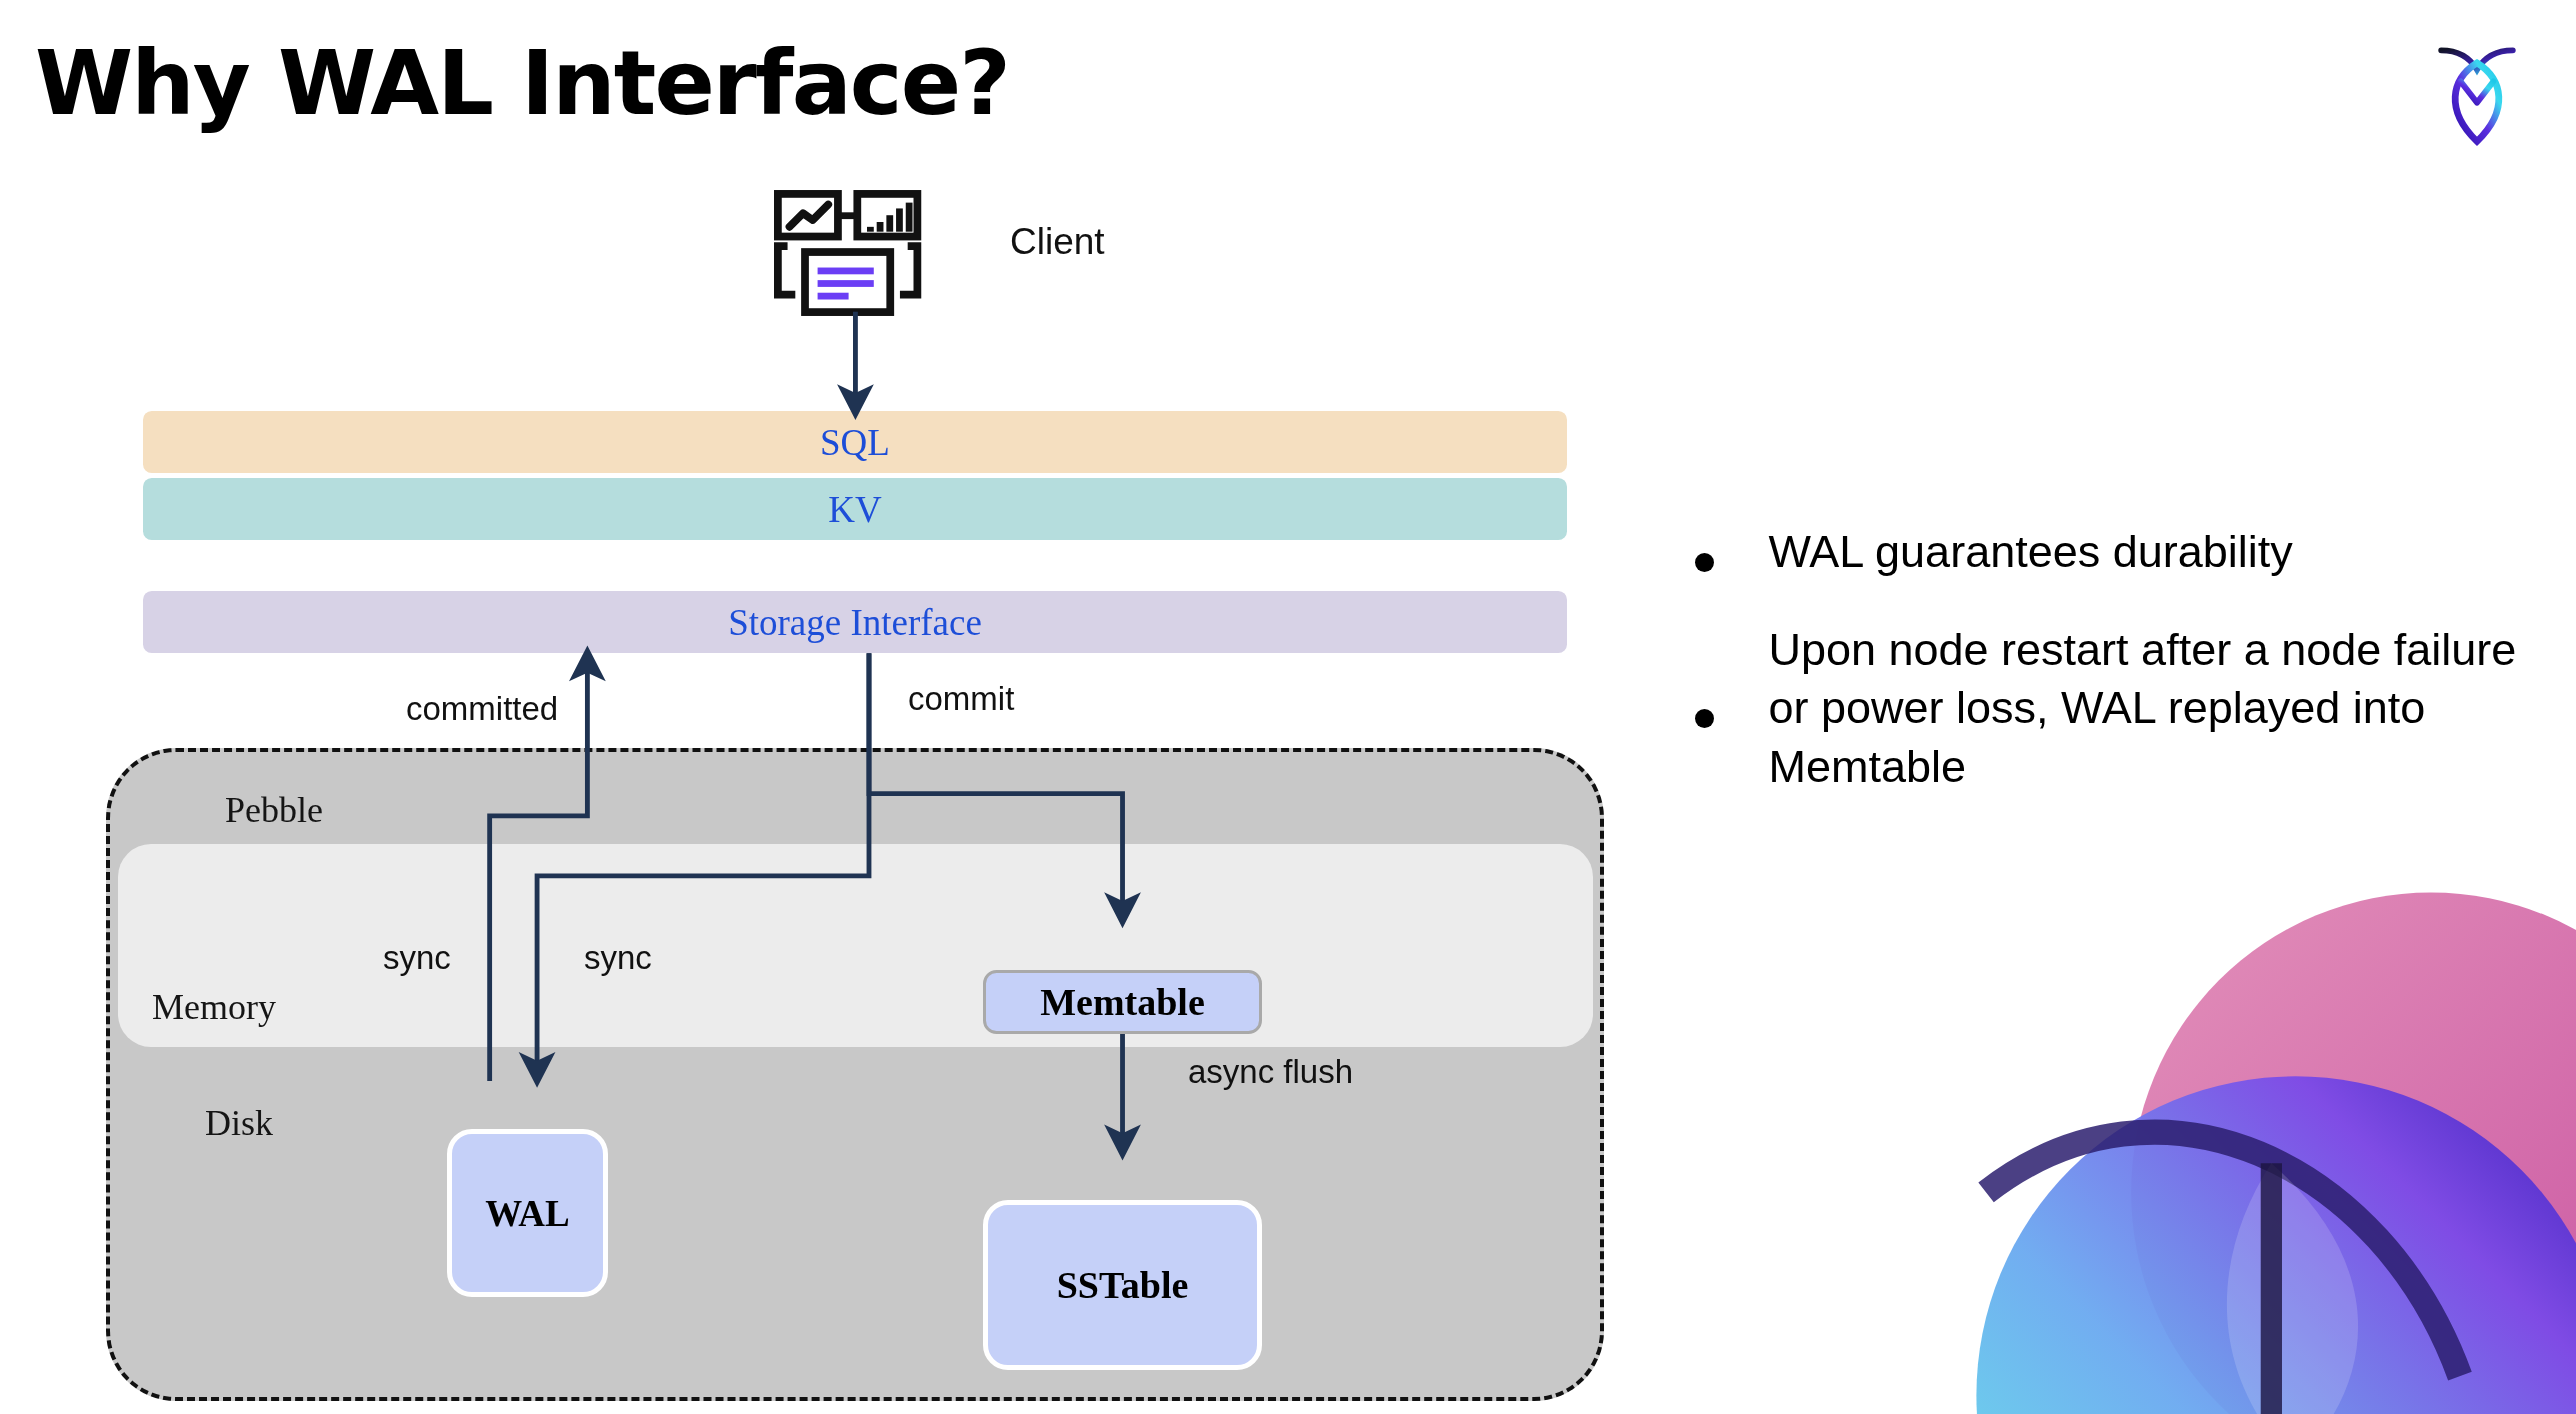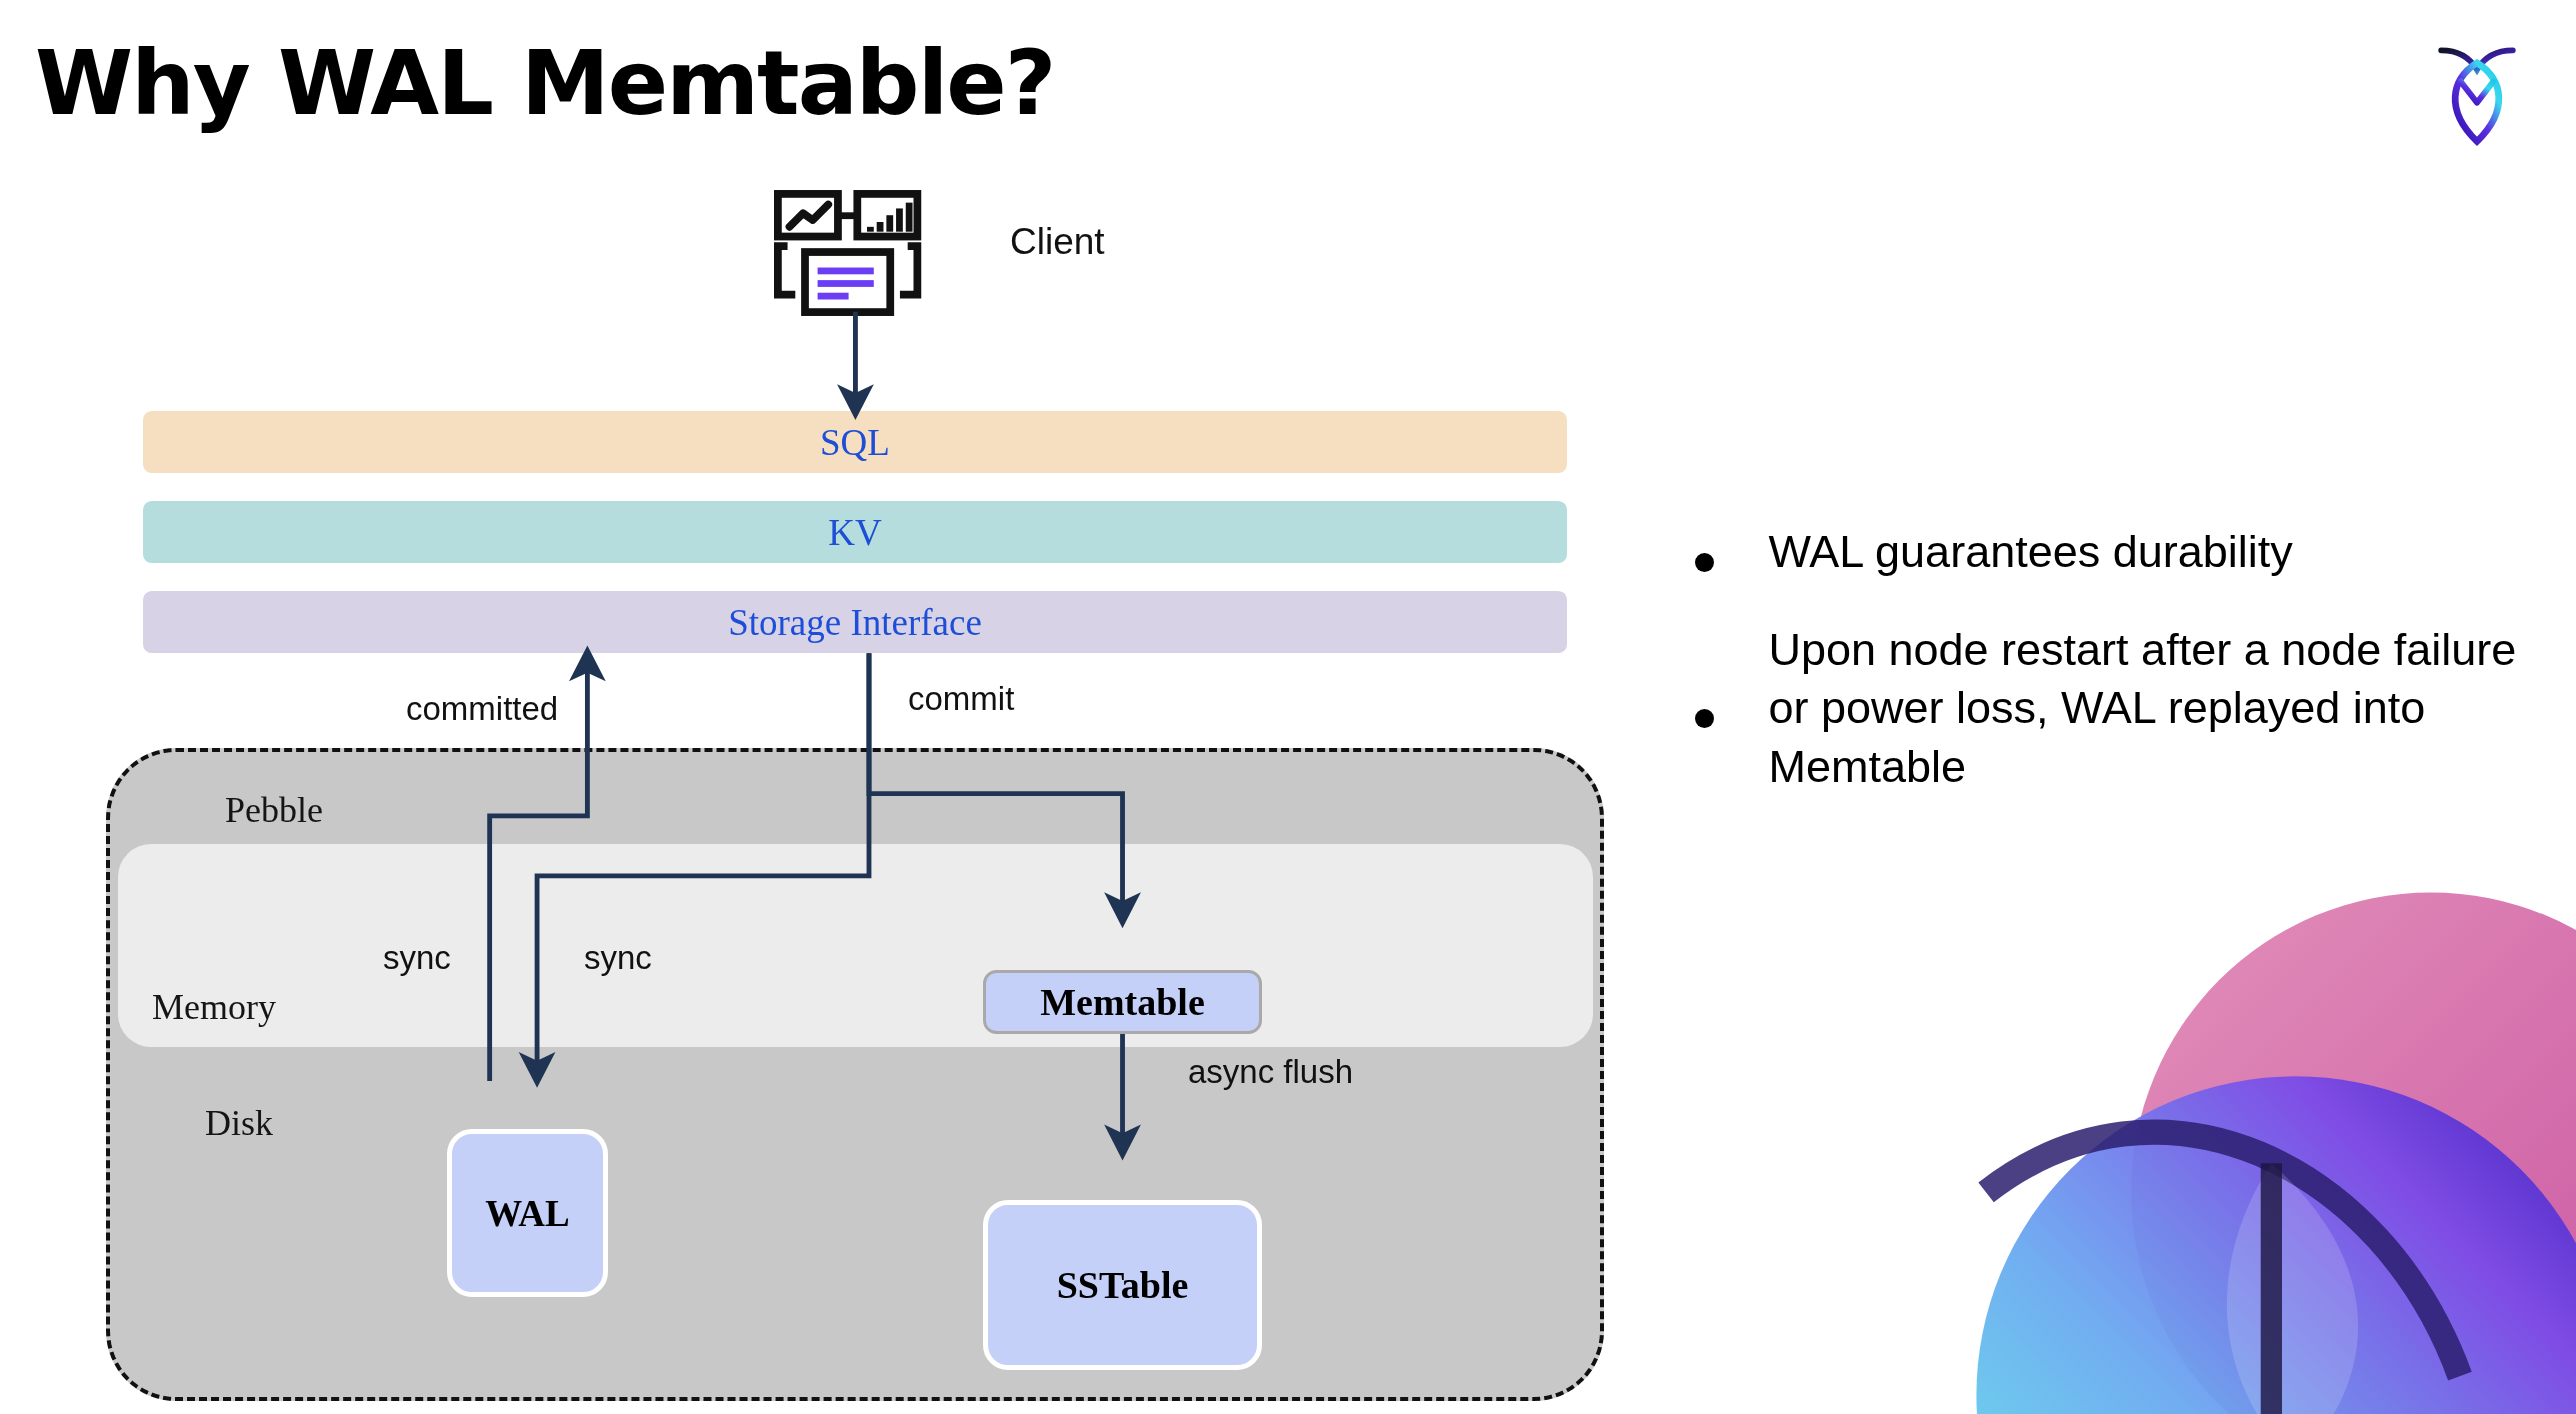--- a/index.html
+++ b/index.html
@@ -33,21 +33,21 @@
 
   
   .layer{
     position:absolute; left:143px; width:1424px; height:62px;
     border-radius:8.7px; display:flex; align-items:center; justify-content:center;
   }
   .layer span{
     font-family:"Liberation Serif", serif; font-size:37px; color:#1d4ed8;
   }
   #layer-sql{top:411px;}
-  #layer-kv{top:501px;}
+  #layer-kv{top:478px;}
   #layer-storage{top:591px;}
 
   
   .pebble-box{
     position:absolute; left:106px; top:748px; width:1498px; height:653px;
     background:#c8c8c8; border:4.8px dashed #111; border-radius:70px;
     box-sizing:border-box;
   }
   .memory-box{
     position:absolute; left:118px; top:844px; width:1475px; height:203px;
@@ -103,21 +103,21 @@
     margin:21px 54px 0 0; flex:none;
   }
   .bullet-text{
     font-size:45px; line-height:1.30; color:#000;
     font-family:"Liberation Sans", sans-serif;
   }
 </style>
 </head>
 <body>
 
-<div class="slide-title">Why WAL Memtable?</div>
+<div class="slide-title">Why WAL Interface?</div>
 
 <div class="brand-logo">
   <svg viewBox="0 0 126 126" width="122" height="122">
     <defs>
       <linearGradient id="lg-leaf" x1="0" y1="1" x2="1" y2="0">
         <stop offset="0%" stop-color="#2b0ea8"></stop>
         <stop offset="45%" stop-color="#5b2fe0"></stop>
         <stop offset="75%" stop-color="#3ad8ef"></stop>
         <stop offset="100%" stop-color="#1ec8e8"></stop>
       </linearGradient>

